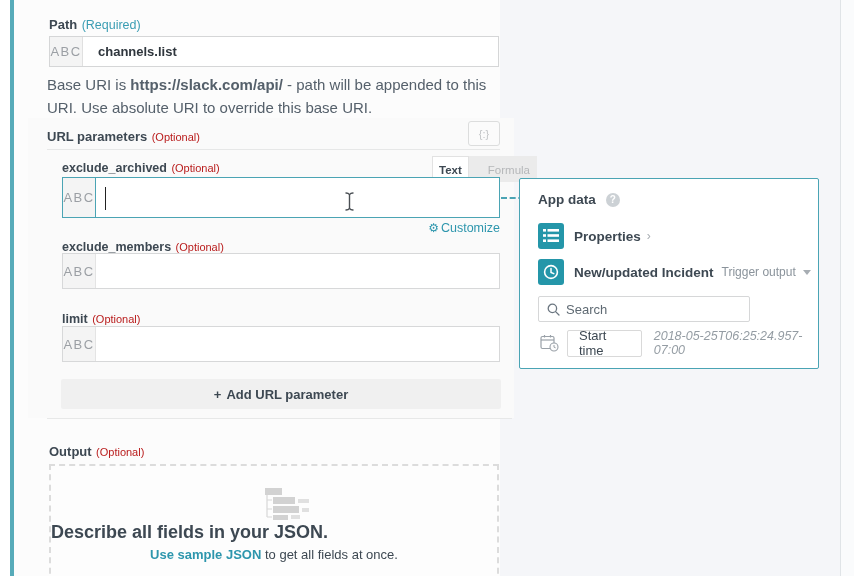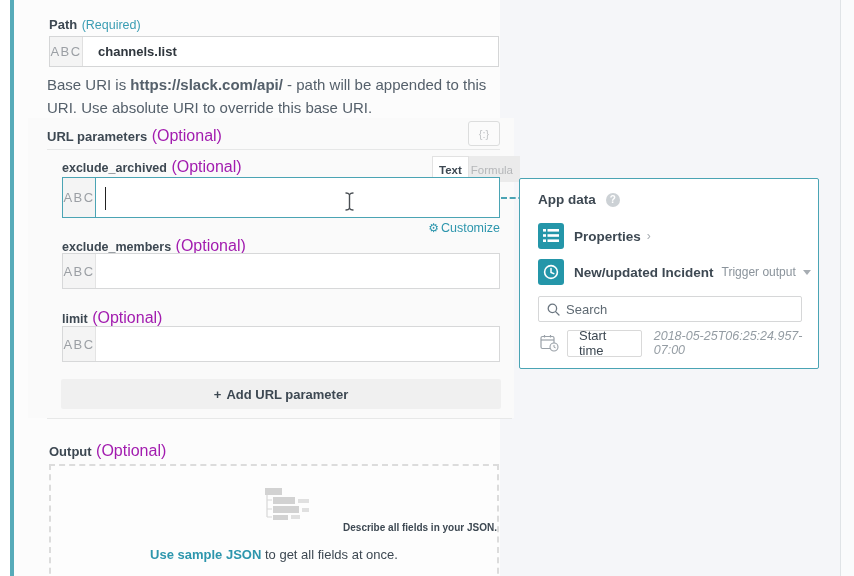--- a/index.html
+++ b/index.html
@@ -5,42 +5,42 @@
   * { margin:0; padding:0; box-sizing:border-box; }
   html,body { width:854px; height:576px; }
   body { font-family:"Liberation Sans","DejaVu Sans",sans-serif; background:#f5f6f9; }
   #screen { position:relative; width:854px; height:576px; overflow:hidden; background:#f5f6f9; }
 
   .left-gutter { position:absolute; left:0; top:0; width:10px; height:576px; background:#ffffff; }
   .teal-bar { position:absolute; left:10px; top:0; width:4px; height:576px; background:#57abb9; }
   .config-panel { position:absolute; left:14px; top:0; width:486px; height:576px; background:#fcfcfc; }
 
   .sec-label { font-size:13px; font-weight:bold; color:#3d4852; }
-  .tag { font-size:16px; color:#a21caf; font-weight:normal; }
+  .tag { font-size:11px; color:#b91c1c; font-weight:normal; }
   .tag-req { font-size:12.5px; color:#3a9db3; font-weight:normal; }
 
   .path-label { position:absolute; left:35px; top:15px; }
   .path-input { position:absolute; left:35px; top:36px; width:450px; height:31px; background:#ffffff; border:1px solid #d5d6d7; display:flex; align-items:stretch; }
   .abc-box { width:33px; background:#f4f4f4; border-right:1px solid #e0e0e0; color:#9b9fa4; font-size:13px; letter-spacing:1.5px; display:flex; align-items:center; justify-content:center; }
   .path-value { font-size:13px; color:#2f363d; font-weight:bold; display:flex; align-items:center; padding-left:15px; }
   .help-text { position:absolute; left:33px; top:73px; width:450px; font-size:15px; color:#55606b; line-height:1.55; }
 
   .url-section { position:absolute; left:14px; top:118px; width:486px; height:300px; background:#fafafa; }
   .url-header { position:absolute; left:33px; top:127px; }
   .json-btn { position:absolute; left:454px; top:121px; width:32px; height:25px; border:1px solid #dcdddd; border-radius:3px; background:#fbfbfb; color:#c2c4c6; font-size:11px; display:flex; align-items:center; justify-content:center; }
   .url-divider { position:absolute; left:33px; top:149px; width:453px; height:1px; background:#e6e7e7; }
 
   .field-label-1 { position:absolute; left:48px; top:158px; }
   .field-label-2 { position:absolute; left:48px; top:237px; }
   .field-label-3 { position:absolute; left:48px; top:309px; }
   .field-label-1 .sec-label, .field-label-2 .sec-label, .field-label-3 .sec-label { font-size:12.5px; }
 
   .tf-toggle { position:absolute; left:418px; top:156px; height:26px; display:flex; font-size:11.5px; }
   .tf-text { background:#ffffff; border:1px solid #e2e2e2; color:#3d4852; font-weight:bold; padding:1px 6px 0 6px; display:flex; align-items:center; }
-  .tf-formula { background:#ebebeb; color:#b5b7b9; padding:1px 7px 0 2px; display:flex; align-items:center; }
+  .tf-formula { background:#ebebeb; color:#b5b7b9; padding:1px 7px 0 19px; display:flex; align-items:center; }
 
   .focus-input { position:absolute; left:48px; top:177px; width:438px; height:41px; background:#ffffff; border:1px solid #4ba4b4; display:flex; align-items:stretch; }
   .focus-input .abc-box { border-right:1px solid #4ba4b4; }
   .text-caret { position:absolute; left:42px; top:9px; width:1px; height:23px; background:#222; }
 
   .plain-input { position:absolute; width:438px; height:36px; background:#ffffff; border:1px solid #d7d8d9; display:flex; align-items:stretch; }
   .plain-input .abc-box { border-right:1px solid #e4e4e4; }
   .input-2 { left:48px; top:253px; }
   .input-3 { left:48px; top:326px; }
 
@@ -50,39 +50,39 @@
   .gear-glyph { font-size:12px; margin-right:2px; }
 
   .add-btn { position:absolute; left:47px; top:379px; width:440px; height:30px; background:#f0f0f0; border-radius:2px; display:flex; align-items:center; justify-content:center; font-size:13px; font-weight:bold; color:#3d4852; }
   .plus-glyph { margin-right:5px; font-weight:bold; }
 
   .section-divider-2 { position:absolute; left:33px; top:418px; width:465px; height:1px; background:#e7e8e8; }
 
   .output-label { position:absolute; left:35px; top:442px; }
   .output-box { position:absolute; left:35px; top:464px; width:450px; height:120px; background:#fdfdfd; border:2px dashed #dcdcdc; }
   .tree-icon { position:absolute; left:206px; top:22px; }
-  .output-headline { position:absolute; left:0; top:56px; width:100%; text-align:right; font-size:10px; font-weight:bold; color:#3d4852; }
+  .output-headline { position:absolute; left:0; top:56px; width:100%; text-align:left; font-size:18px; font-weight:bold; color:#3d4852; }
   .output-subline { position:absolute; left:0; top:81px; width:100%; text-align:center; font-size:13px; color:#3d4852; }
   .sample-link { color:#2d96ad; font-weight:bold; }
 
   .app-panel { position:absolute; left:519px; top:178px; width:300px; height:191px; background:#ffffff; border:1px solid #4aa4b4; border-radius:2px; }
   .app-title-row { position:absolute; left:18px; top:13px; display:flex; align-items:center; }
   .app-title { font-size:13.5px; font-weight:bold; color:#3d4852; }
   .help-circle { margin-left:10px; width:14px; height:14px; border-radius:50%; background:#ccd1d5; color:#ffffff; font-size:10px; font-weight:bold; display:flex; align-items:center; justify-content:center; }
 
   .data-row { position:absolute; left:18px; display:flex; align-items:center; }
   .row-properties { top:44px; }
   .row-incident { top:80px; }
   .teal-icon { width:26px; height:26px; background:#2496a9; border-radius:3px; display:flex; align-items:center; justify-content:center; margin-right:10px; }
   .row-label { font-size:13.5px; font-weight:bold; color:#3d4852; }
   .chev { color:#a9aeb3; font-size:12px; margin-left:6px; }
   .row-tag { font-size:12px; color:#8a939b; margin-left:8px; }
   .caret-down { width:0; height:0; border-left:4px solid transparent; border-right:4px solid transparent; border-top:5px solid #a7adb3; margin-left:7px; }
 
-  .search-box { position:absolute; left:18px; top:117px; width:264px; height:26px; border:1px solid #d6d7d8; border-radius:2px; background:#ffffff; display:flex; align-items:center; }
+  .search-box { position:absolute; left:18px; top:117px; width:212px; height:26px; border:1px solid #d6d7d8; border-radius:2px; background:#ffffff; display:flex; align-items:center; }
   .search-input { border:none; outline:none; flex:1; font-size:13px; color:#5f6a73; font-family:inherit; background:transparent; }
   .search-input::placeholder { color:#5f6a73; opacity:1; }
 
   .start-row { position:absolute; left:20px; top:150px; display:flex; align-items:center; }
   .start-chip { margin-left:8px; border:1px solid #d9d9d9; background:#ffffff; border-radius:2px; height:27px; padding:0 11px; display:flex; align-items:center; font-size:13px; color:#3d4852; }
   .start-value { margin-left:12px; font-size:12.5px; font-style:italic; color:#949ca3; }
 
   .right-strip { position:absolute; left:840px; top:0; width:14px; height:576px; background:#fafbfc; border-left:1px solid #e0e4e7; }
 
   .ibeam { position:absolute; left:330px; top:192px; }

